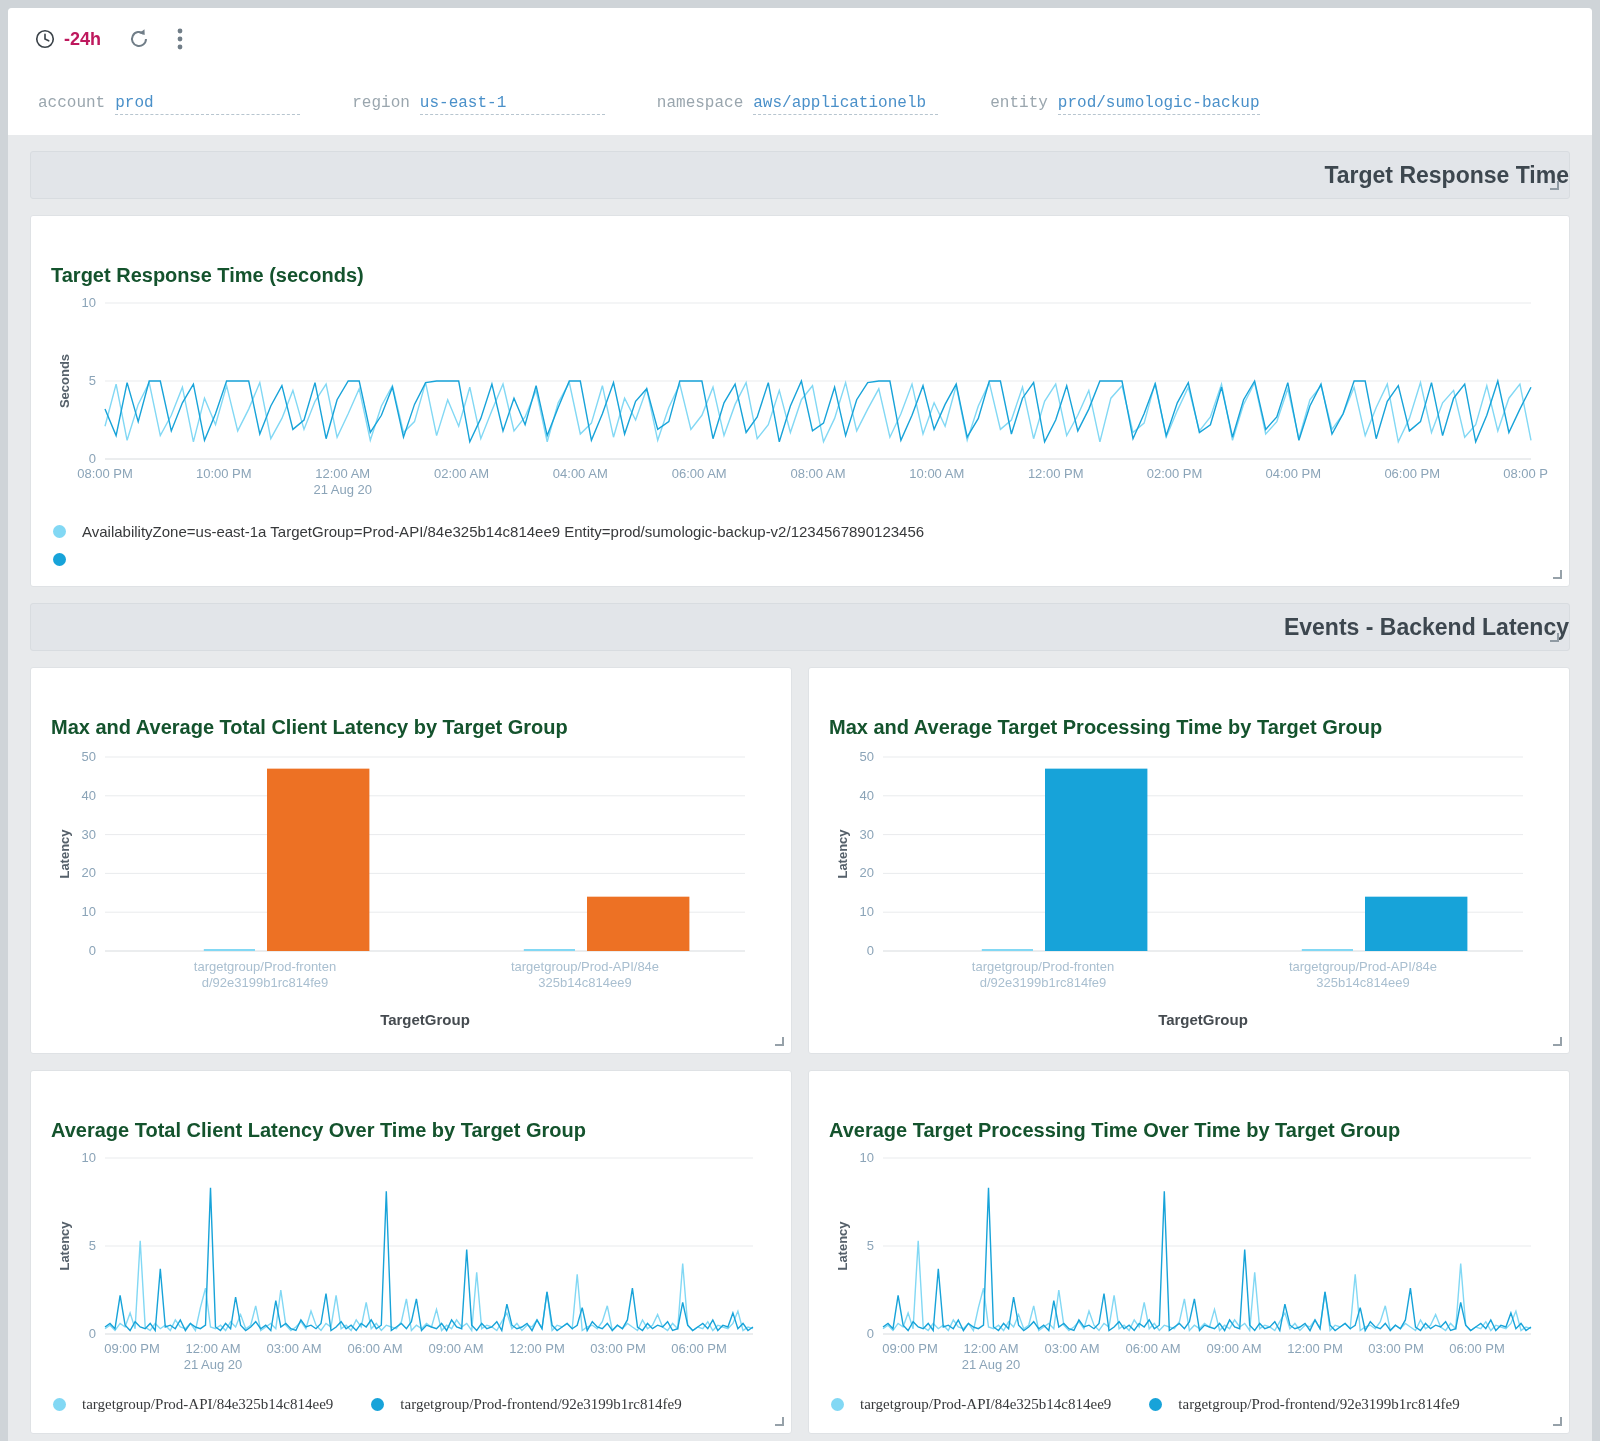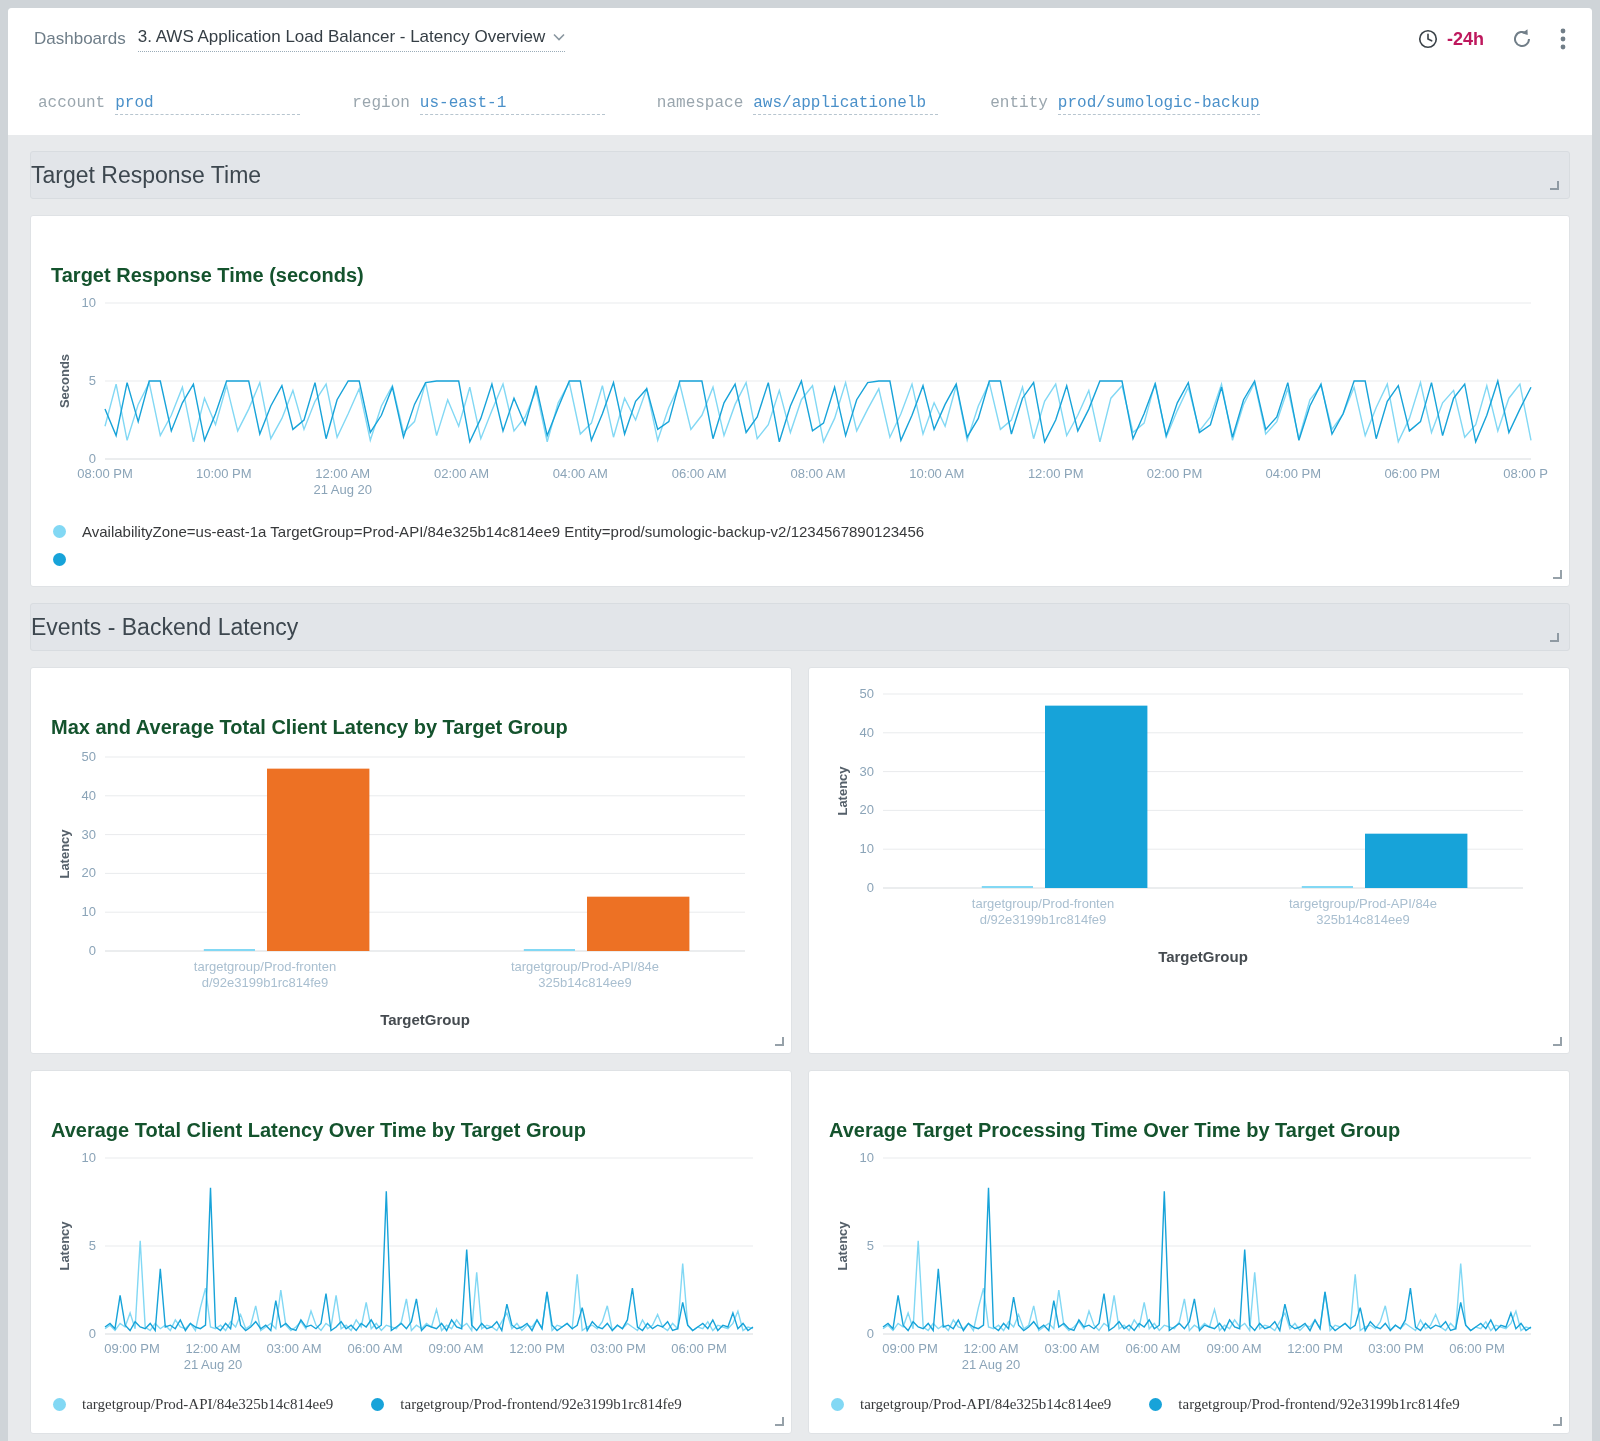--- a/index.html
+++ b/index.html
@@ -18,21 +18,21 @@
   .icon-btn { cursor:pointer; display:flex; align-items:center; }
 
   
   .filterbar { background:#ffffff; display:flex; align-items:flex-end; gap:52px; padding:4px 30px 20px 30px;font-family:Liberation Mono, monospace; }
   .filter { display:flex; align-items:baseline; gap:10px; }
   .filter-label { color:#9aa6ae; font-size:16px; }
   .filter-value { color:#4a90c9; font-size:16px; min-width:185px; border-bottom:1px dashed #b7c5cf; padding-bottom:2px; cursor:text;margin-top:20px; }
 
   
   .content { padding:16px 22px 10px 22px; display:flex; flex-direction:column; gap:16px; }
-  .section-header { position:relative; background:#e2e5e9; border:1px solid #d8dce0; border-radius:3px; height:48px; display:flex; align-items:center; justify-content:flex-start; }
+  .section-header { position:relative; background:#e2e5e9; border:1px solid #d8dce0; border-radius:3px; height:48px; display:flex; align-items:center; justify-content:flex-end;font-weight:bold; }
   .section-title { color:#3d474f; font-size:23px; }
   .corner-icon { position:absolute; right:10px; bottom:8px; width:9px; height:9px; border-right:2px solid #8f9aa3; border-bottom:2px solid #8f9aa3; cursor:pointer; }
 
   .panel { position:relative; background:#ffffff; border:1px solid #dfe2e5; border-radius:3px; padding:16px 20px 14px 20px; }
   .panel-title { color:#14532d; font-size:20px; font-weight:700; margin-bottom:8px;margin-top:32px; }
   .chart { width:100%; }
   .chart-lg { height:212px; }
   .chart-bar { height:292px; }
   .chart-sm { height:232px; }
 
@@ -51,29 +51,20 @@
   svg text.cat { font-family:"Liberation Sans",sans-serif; font-size:13px; fill:#a9bfd0; }
   svg text.axis-label { font-family:"Liberation Sans",sans-serif; font-size:13px; font-weight:700; fill:#55606a; }
   svg text.xaxis-title { font-family:"Liberation Sans",sans-serif; font-size:15px; font-weight:700; fill:#454b50; }
 </style>
 </head>
 <body>
 
 <div class="app">
 
   <div class="topbar">
-    <div class="topbar-left">
-      <span class="breadcrumb">Dashboards</span>
-      <span class="title-wrap">
-        <span class="title">3. AWS Application Load Balancer - Latency Overview</span>
-        <svg class="chev" viewBox="0 0 12 8">
-            <path d="M1 1.5 L6 6.5 L11 1.5" fill="none" stroke="#8a97a0" stroke-width="1.6"></path>
-          </svg>
-      </span>
-    </div>
     <div class="topbar-right">
       <span class="time-range">
         <svg width="22" height="22" viewBox="0 0 24 24">
           <circle cx="12" cy="12" r="9" fill="none" stroke="#3c444a" stroke-width="1.8"></circle>
           <path d="M12 7 v5 l4 2" fill="none" stroke="#3c444a" stroke-width="1.8" stroke-linecap="round"></path>
         </svg>
         <span>-24h</span>
       </span>
       <span class="icon-btn">
         <svg width="24" height="24" viewBox="0 0 24 24">
@@ -184,20 +175,21 @@
               <text x="214" y="240" text-anchor="middle" class="cat">d/92e3199b1rc814fe9</text>
               <rect x="472.8" y="202" width="51.2" height="2" fill="#82d8f4"></rect>
               <rect x="536" y="149.68" width="102.4" height="54.32000000000001" fill="#ed7124"></rect>
               <text x="534" y="224" text-anchor="middle" class="cat">targetgroup/Prod-API/84e</text>
               <text x="534" y="240" text-anchor="middle" class="cat">325b14c814ee9</text>
               <text x="374" y="278" text-anchor="middle" class="xaxis-title">TargetGroup</text>
             </svg></div>
         <span class="resize-handle"></span>
       </div>
       <div class="panel">
+        <div class="panel-title">Max and Average Target Processing Time by Target Group</div>
         <div class="chart chart-bar"><svg width="720" height="292">
               <line x1="54" y1="204" x2="694" y2="204" stroke="#d7dbde" stroke-width="1"></line>
               <text x="45" y="208" text-anchor="end" class="tick">0</text>
               <line x1="54" y1="165.2" x2="694" y2="165.2" stroke="#e9ebed" stroke-width="1"></line>
               <text x="45" y="169.2" text-anchor="end" class="tick">10</text>
               <line x1="54" y1="126.39999999999999" x2="694" y2="126.39999999999999" stroke="#e9ebed" stroke-width="1"></line>
               <text x="45" y="130.39999999999998" text-anchor="end" class="tick">20</text>
               <line x1="54" y1="87.60000000000001" x2="694" y2="87.60000000000001" stroke="#e9ebed" stroke-width="1"></line>
               <text x="45" y="91.60000000000001" text-anchor="end" class="tick">30</text>
               <line x1="54" y1="48.79999999999998" x2="694" y2="48.79999999999998" stroke="#e9ebed" stroke-width="1"></line>

